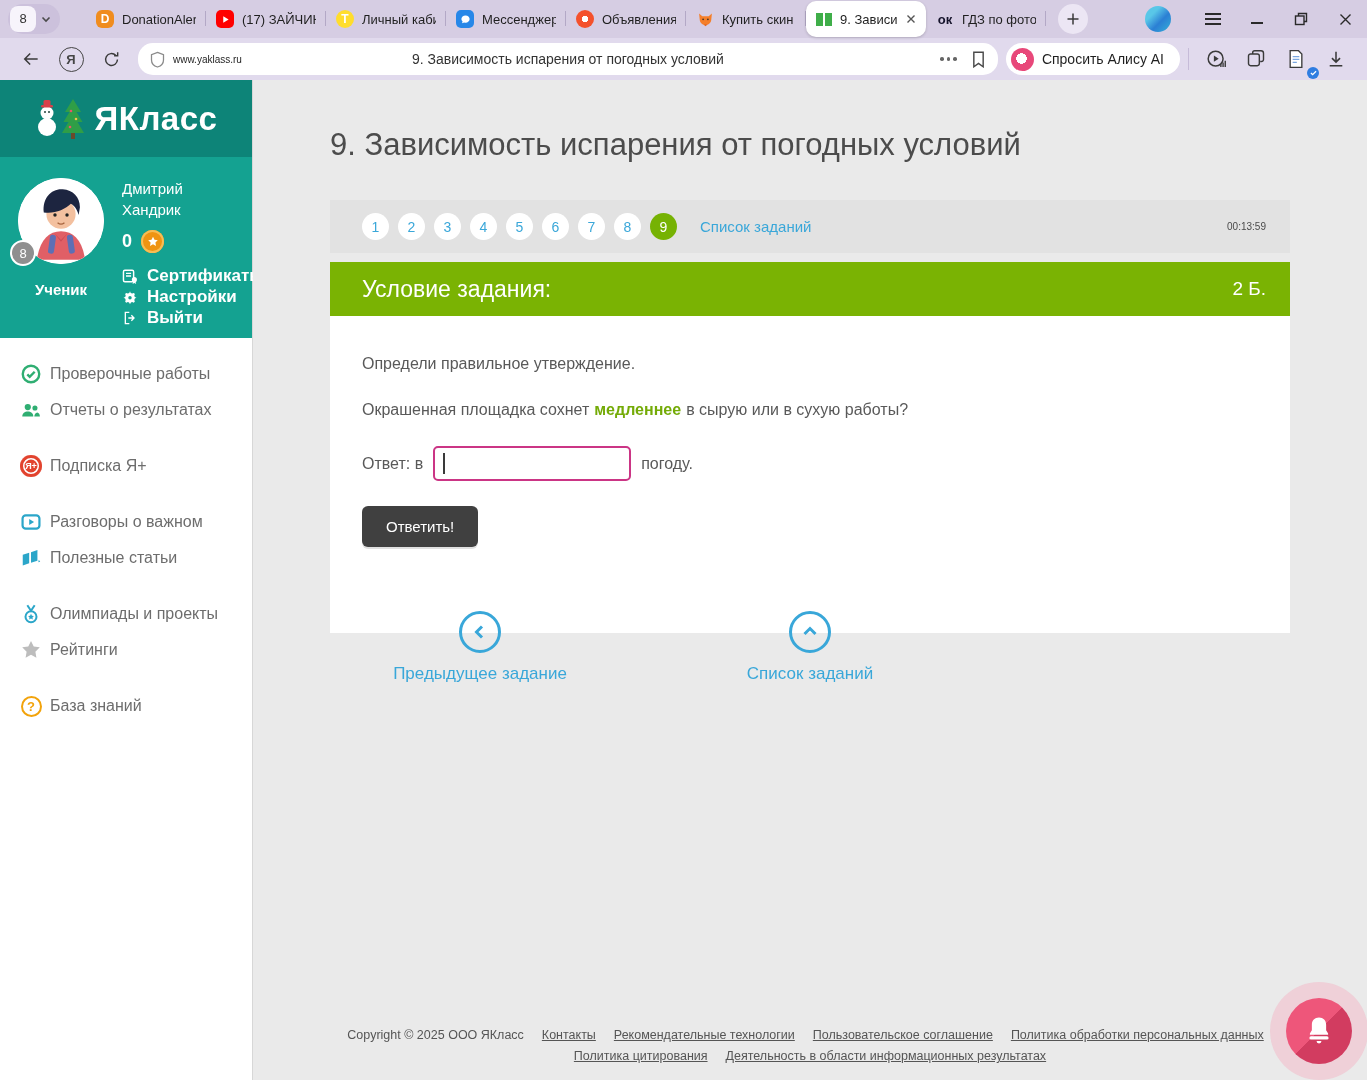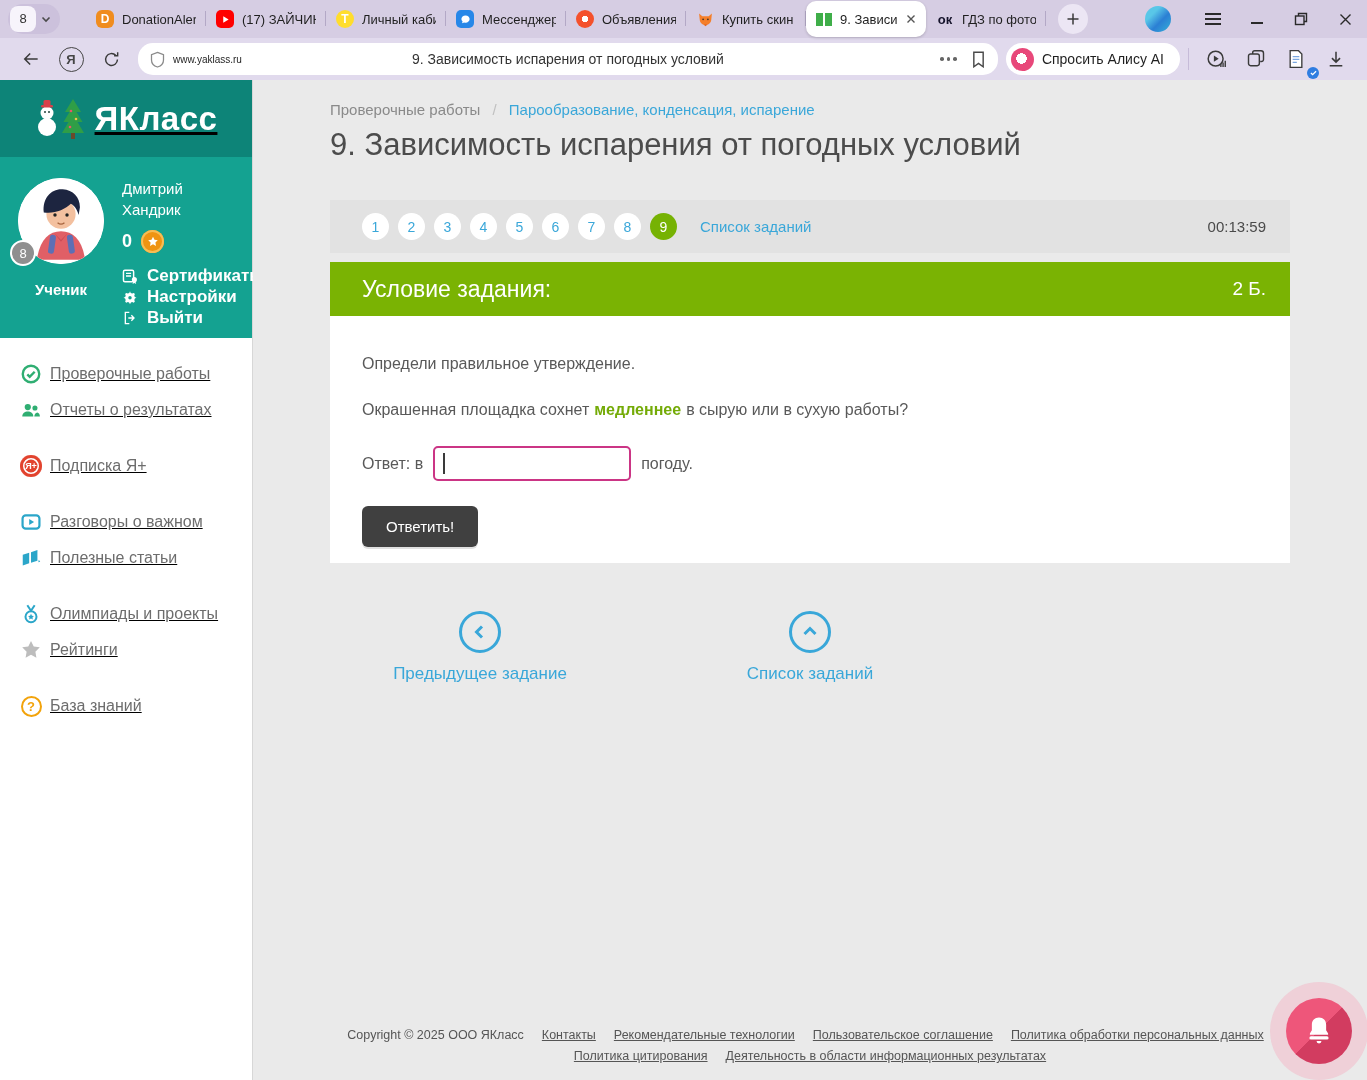--- a/index.html
+++ b/index.html
@@ -40,21 +40,21 @@
   .page-title-center{position:absolute;left:50%;transform:translateX(-50%);font-size:14px;color:#333;white-space:nowrap;}
   .omni-right{margin-left:auto;display:flex;align-items:center;gap:14px;}
   .dots3{display:flex;gap:3px;}
   .dots3 i{width:3.5px;height:3.5px;border-radius:50%;background:#666;}
   .alice-btn{height:32px;background:#fff;border-radius:16px;display:flex;align-items:center;gap:8px;padding:0 16px 0 5px;font-size:14px;color:#1f1f1f;cursor:pointer;flex:none;}
   .alice-icon{width:23px;height:23px;border-radius:50%;background:radial-gradient(circle at 46% 46%,#fff 0 30%,#e8487a 30%);}
   .tool-sep{width:1px;height:22px;background:#c6bbd8;margin:0 6px;flex:none;}
   .badge-check{position:absolute;right:-4px;bottom:-3px;width:12px;height:12px;border-radius:50%;background:#2f7de1;display:flex;align-items:center;justify-content:center;}
 
   
-  .page{display:flex;height:1000px;text-decoration:underline;}
+  .page{display:flex;height:1000px;}
   .sidebar{width:253px;background:#fff;border-right:1px solid #d7d7d7;flex:none;}
   .logo-block{height:77px;background:#0d8478;display:flex;align-items:center;justify-content:center;gap:10px;cursor:pointer;}
   .logo-text{color:#fff;font-size:33px;font-weight:600;letter-spacing:.5px;}
   .user-block{height:181px;background:#14a291;position:relative;color:#fff;}
   .avatar-wrap{position:absolute;left:18px;top:21px;width:86px;height:86px;cursor:pointer;}
   .avatar-circle{width:86px;height:86px;border-radius:50%;background:#fff;overflow:hidden;}
   .level-badge{position:absolute;left:-8px;bottom:-2px;width:26px;height:26px;border-radius:50%;background:#8f8f8f;border:2px solid #fff;color:#fff;font-size:13px;display:flex;align-items:center;justify-content:center;}
   .role-label{position:absolute;left:18px;top:124px;width:86px;text-align:center;font-size:15px;font-weight:600;}
   .user-right{position:absolute;left:122px;top:21px;}
   .user-name{font-size:15px;line-height:21px;}
@@ -75,25 +75,25 @@
   .content{position:absolute;left:77px;top:0;width:960px;height:100%;}
   .breadcrumb{position:absolute;top:21px;left:0;font-size:15px;color:#8a8a8a;white-space:nowrap;}
   .bc-sep{margin:0 8px;color:#c0c0c0;}
   .bc-link{color:#3aa7d9;cursor:pointer;}
   .bc-parent{cursor:pointer;}
   .page-h1{position:absolute;top:47px;left:0;font-size:31px;color:#4c4c4c;font-weight:400;white-space:nowrap;}
   .quiznav{position:absolute;top:120px;left:0;right:0;height:53px;background:#e2e2e2;display:flex;align-items:center;padding:0 24px 0 32px;}
   .qcircle{width:27px;height:27px;border-radius:50%;background:#fff;color:#3aa7d9;font-size:14px;display:flex;align-items:center;justify-content:center;margin-right:9px;cursor:pointer;flex:none;}
   .qcircle.active{background:#76b203;color:#fff;}
   .list-link{color:#3aa7d9;font-size:15px;margin-left:14px;cursor:pointer;white-space:nowrap;}
-  .timer{margin-left:auto;font-size:15px;color:#4a4a4a;}
+  .timer{margin-left:auto;font-size:10px;color:#4a4a4a;}
   .greenbar{position:absolute;top:182px;left:0;right:0;height:54px;background:#7ab303;color:#fff;display:flex;align-items:center;padding:0 24px 0 32px;}
   .gb-title{font-size:23px;}
   .gb-points{margin-left:auto;font-size:19px;}
-  .card{position:absolute;top:236px;left:0;right:0;height:247px;background:#fff;padding:26px 32px;}
+  .card{position:absolute;top:236px;left:0;right:0;height:317px;background:#fff;padding:26px 32px;}
   .t-line1{font-size:16px;color:#595959;margin-top:13px;}
   .t-line2{margin-top:28px;font-size:16px;color:#595959;}
   .hl{color:#74ab07;font-weight:bold;margin:0 5px;}
   .answer-row{margin-top:27px;display:flex;align-items:center;font-size:16px;color:#595959;}
   .input-wrap{position:relative;margin:0 10px;}
   .answer-input{width:198px;height:35px;border:2px solid #cb3585;border-radius:5px;outline:none;padding:0 10px;font-size:15px;color:#333;}
   .caret{position:absolute;left:10px;top:7px;width:1.5px;height:21px;background:#3a3a3a;}
   .submit-btn{margin-top:25px;background:#404040;color:#fff;border:none;border-radius:6px;font-size:15px;padding:12px 24px;cursor:pointer;box-shadow:0 2px 0 rgba(0,0,0,.12);font-family:"Liberation Sans",sans-serif;}
   .bn{position:absolute;top:531px;width:320px;text-align:center;color:#39a7d9;cursor:pointer;}
   .bn-prev{left:-10px;}
@@ -416,25 +416,20 @@
               <span class="icon-question">?</span>
             </span>
           <span>База знаний</span>
         </div>
       </nav>
     </aside>
 
     <main class="main">
       <div class="content">
 
-        <div class="breadcrumb">
-          <span class="bc-parent">Проверочные работы</span>
-          <span class="bc-sep">/</span>
-          <span class="bc-link">Парообразование, конденсация, испарение</span>
-        </div>
 
         <h1 class="page-h1">9. Зависимость испарения от погодных условий</h1>
 
         <div class="quiznav">
           <span class="qcircle">1</span>
           <span class="qcircle">2</span>
           <span class="qcircle">3</span>
           <span class="qcircle">4</span>
           <span class="qcircle">5</span>
           <span class="qcircle">6</span>

